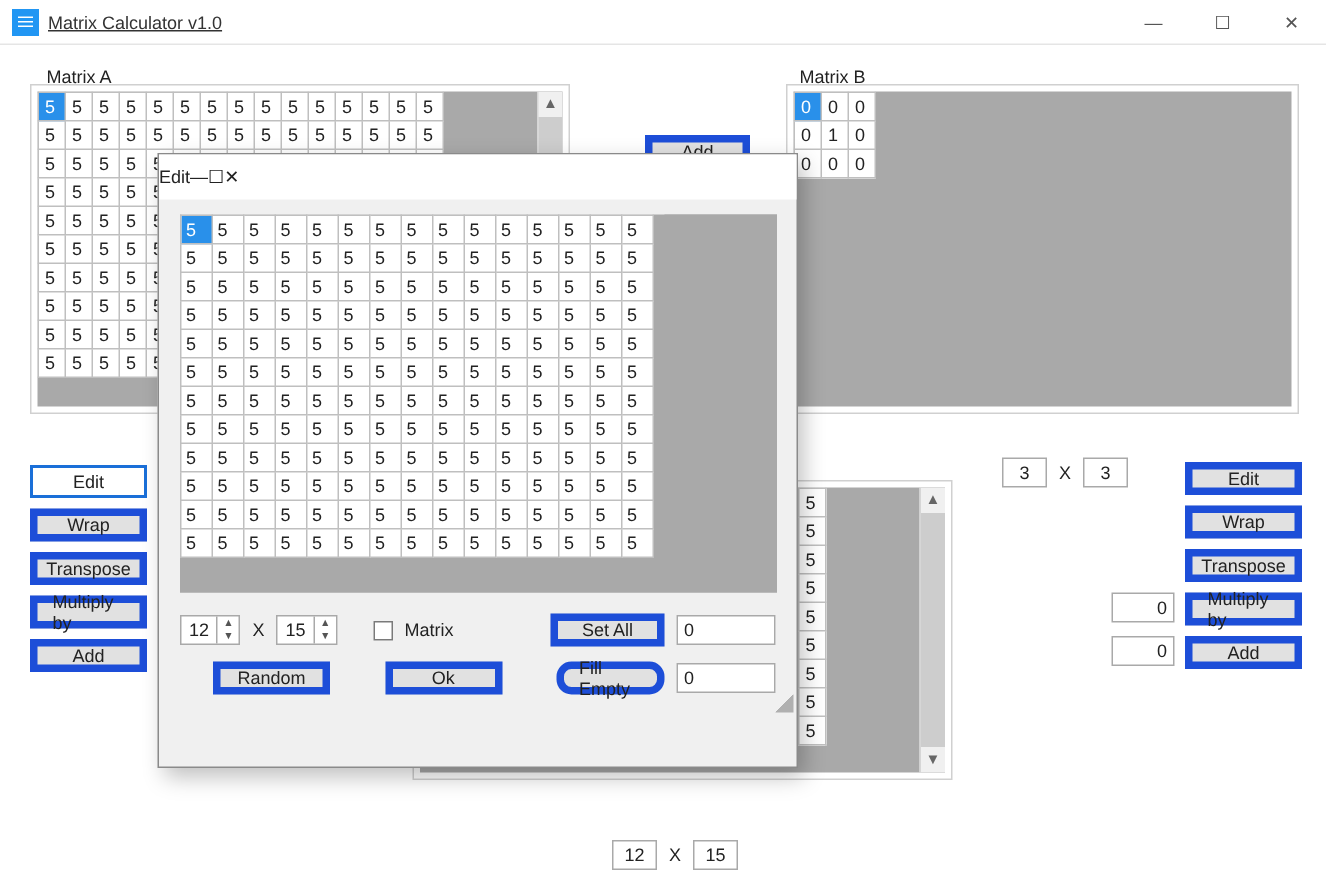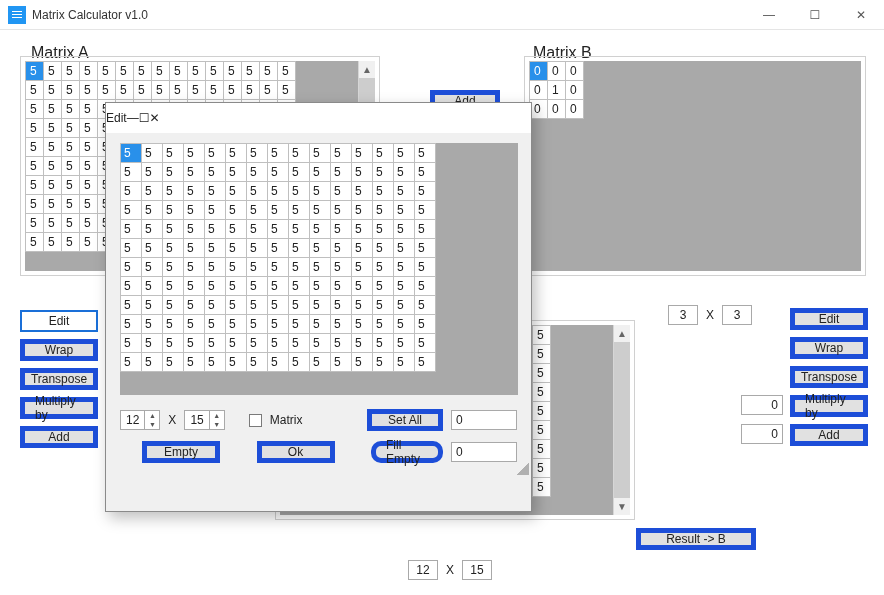--- a/index.html
+++ b/index.html
@@ -27,32 +27,32 @@
     background: #2196f3;
     display: flex; align-items:center; justify-content:center;
     margin: 0 6px 0 8px;
   }
   .titlebar .icon-lines {
     display:flex; flex-direction:column; gap:2px;
   }
   .titlebar .icon-lines span{
     display:block; width:10px; height:1px; background:#fff;
   }
-  .titlebar .title { flex: 0 0 auto; font-size: 12px; color:#333; }
+  .titlebar .title { flex: 0 0 auto; font-size: 12px; color:#333;text-decoration:underline; }
   .titlebar .spacer { flex:1; }
   .titlebar .win-btn {
     width: 46px; height: 30px;
     display:flex; align-items:center; justify-content:center;
     color:#555; font-size: 12px;
   }
 
   
   .client { position: relative; width:100%; height: calc(100% - 30px); }
 
-  .group-label { position:absolute; font-size:16px; background:#fff; padding:0 3px; color:#222; }
+  .group-label { position:absolute; font-size:12px; background:#fff; padding:0 3px; color:#222; }
   .panel {
     position:absolute;
     border:1px solid #d0d0d0;
   }
 
   
   .grid {
     position:relative;
     background:#a9a9a9;
     display:inline-block;
@@ -614,23 +614,20 @@
           </tbody>
         </table>
       <div class="vscroll">
         <div class="arrow">▲</div>
         <div class="thumb"></div>
         <div class="arrow">▼</div>
       </div>
     </div>
   </div>
 
-  <div class="btn" style="position:absolute; left:636px; top:498px; width:120px;">
-      <span>Result -&gt; B</span>
-    </div>
 
   <div style="position:absolute; left:408px; top:530px;" class="row">
     <div class="field" style="width:30px; justify-content:center;">
         <span>12</span>
       </div>
     <span class="static-text">X</span>
     <div class="field" style="width:30px; justify-content:center;">
         <span>15</span>
       </div>
   </div>
@@ -885,21 +882,21 @@
             <span>Set All</span>
           </div>
         <div class="field" style="width:66px; text-align:left; justify-content:flex-start;">
             <span>0</span>
           </div>
       </div>
 
       <div class="row" style="margin-top:10px;">
         <div style="width:14px;"></div>
         <div class="btn" style="width:78px;">
-            <span>Empty</span>
+            <span>Random</span>
           </div>
         <div style="flex:1"></div>
         <div class="btn" style="width:78px;">
             <span>Ok</span>
           </div>
         <div style="flex:1"></div>
         <div class="btn" style="width:72px;border-radius:10px;">
             <span>Fill Empty</span>
           </div>
         <div class="field" style="width:66px; text-align:left; justify-content:flex-start;">

